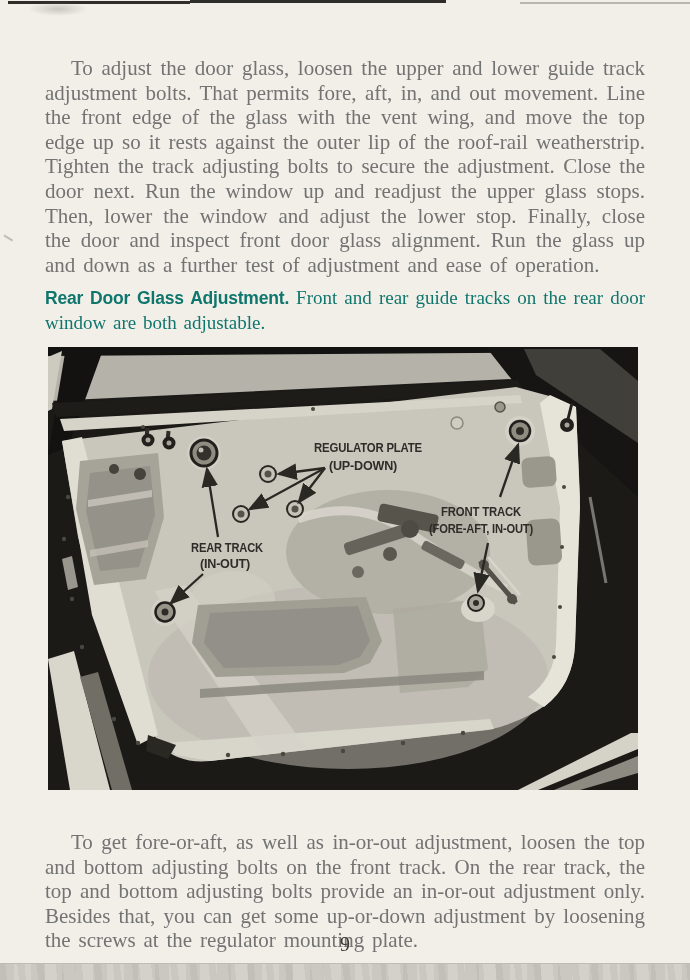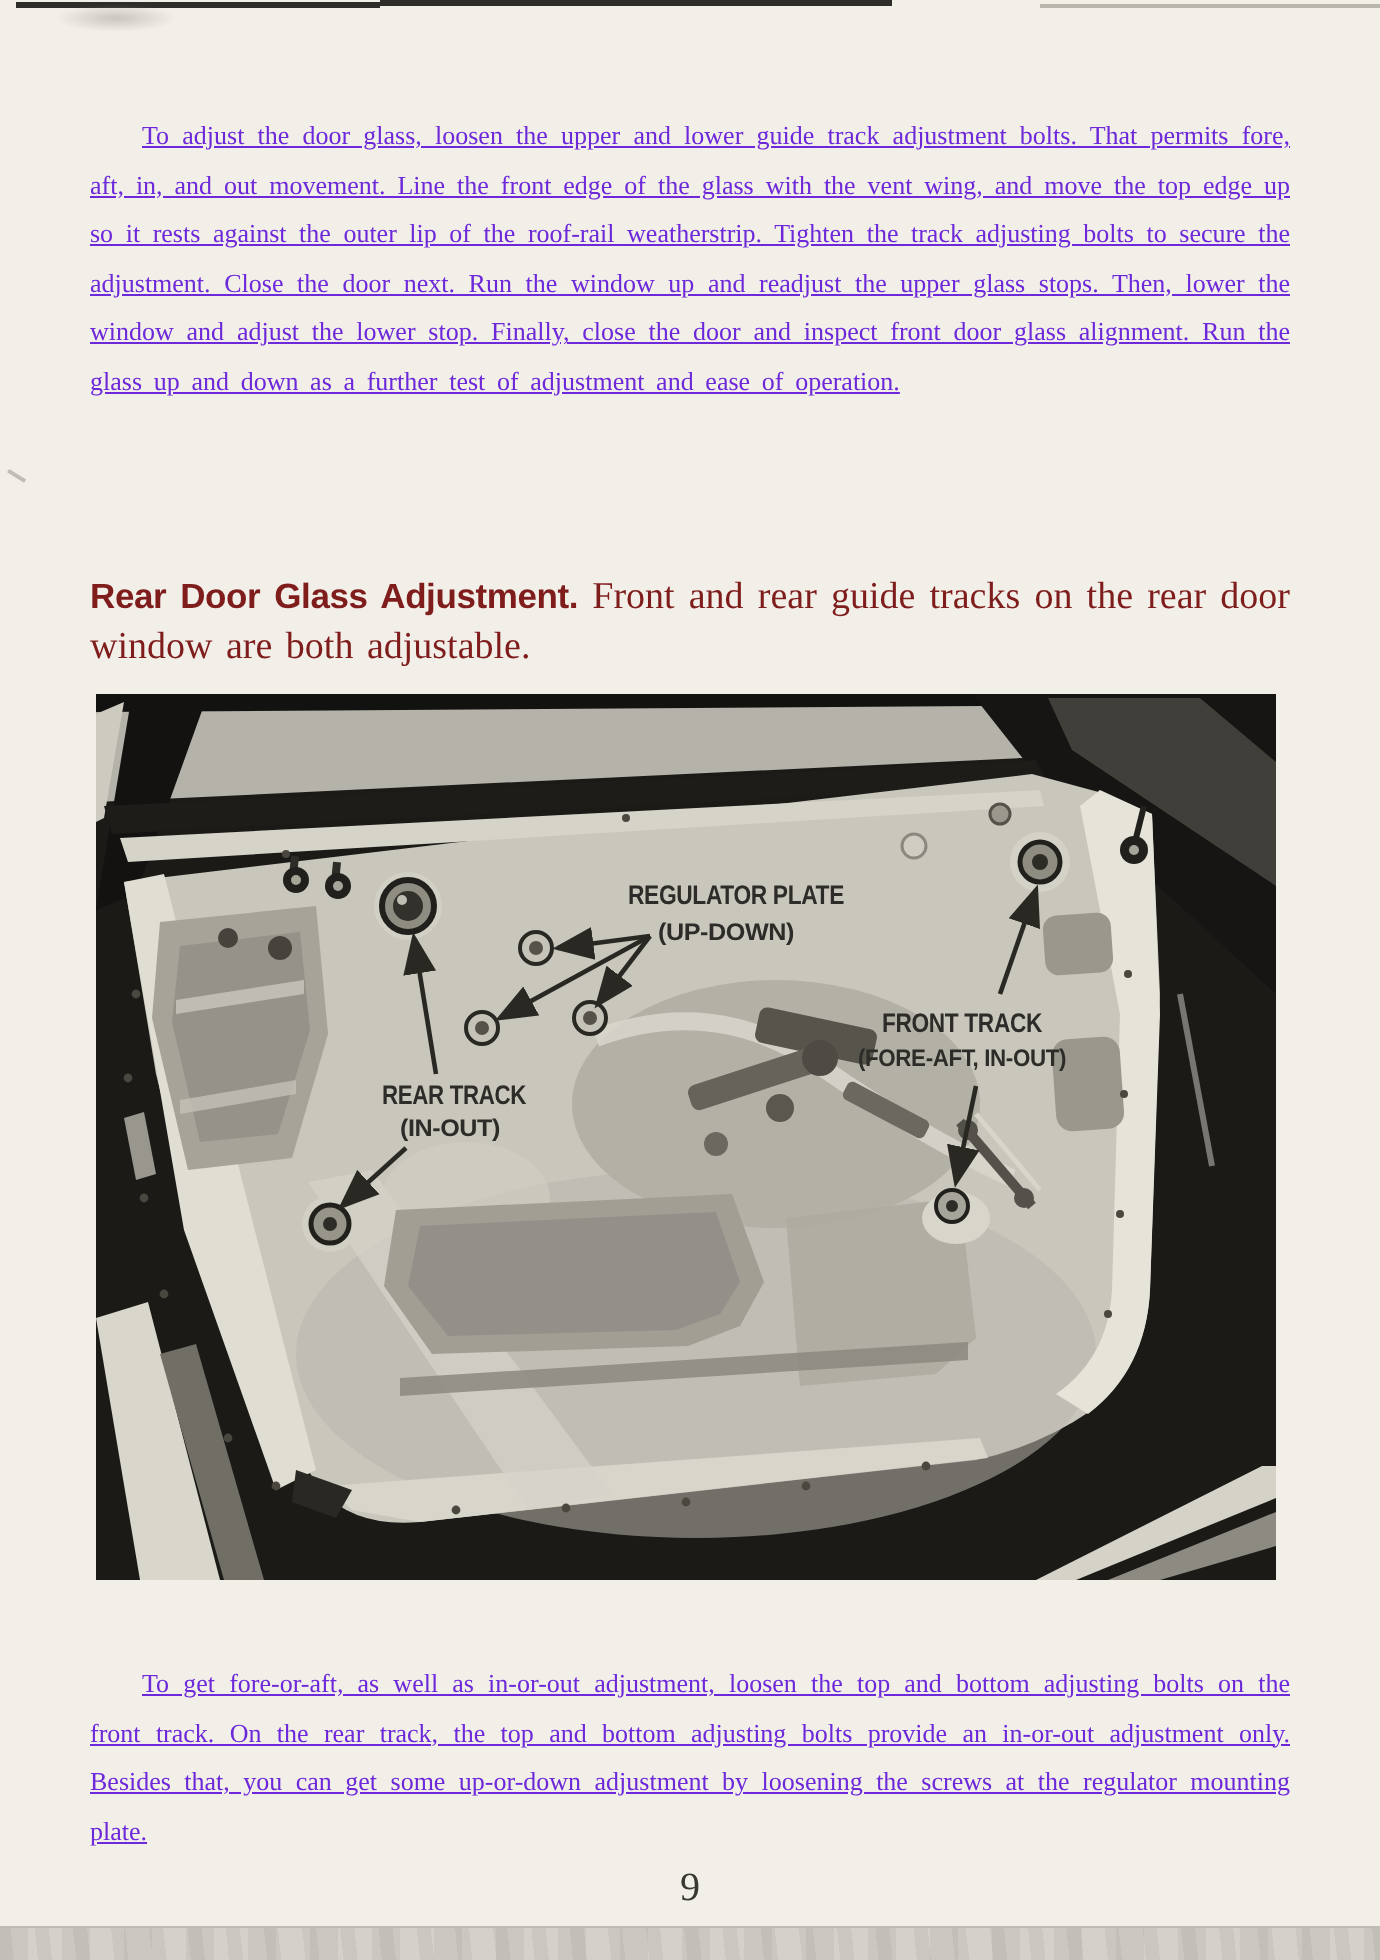--- a/index.html
+++ b/index.html
@@ -10,26 +10,26 @@
   }
   .scan-line{position:absolute;background:#2f2d29;}
   .scan-line-light{position:absolute;background:#b9b6ae;}
   .smudge{position:absolute;border-radius:50%;
     background:radial-gradient(closest-side, rgba(150,148,140,.45), rgba(150,148,140,0));}
   .margin-mark{position:absolute;width:14px;height:10px;
     border-left:2px solid rgba(110,108,100,.55);
     transform:rotate(-58deg);opacity:.7;}
   .body-par{
     position:absolute;left:45px;width:600px;
-    font-size:13px;line-height:24.6px;color:#6d28d9;
-    text-align:justify;word-spacing:2.6px;text-indent:26px;margin:0;text-decoration:underline;
+    font-size:21px;line-height:24.6px;color:#737373;
+    text-align:justify;word-spacing:2.6px;text-indent:26px;margin:0;
   }
   .heading-par{
     position:absolute;left:45px;width:600px;
-    font-size:19px;line-height:24.6px;color:#7f1d1d;
+    font-size:19px;line-height:24.6px;color:#0f766e;
     text-align:justify;word-spacing:2px;margin:0;
   }
   .run-in-heading{
     font-family:"Liberation Sans", sans-serif;
     font-weight:bold;font-size:17.5px;letter-spacing:-0.2px;
   }
   .figure-wrap{position:absolute;left:48px;top:347px;width:590px;height:443px;}
   .page-number{
     position:absolute;left:0;top:933px;width:690px;text-align:center;
     font-size:20px;color:#3a3833;

